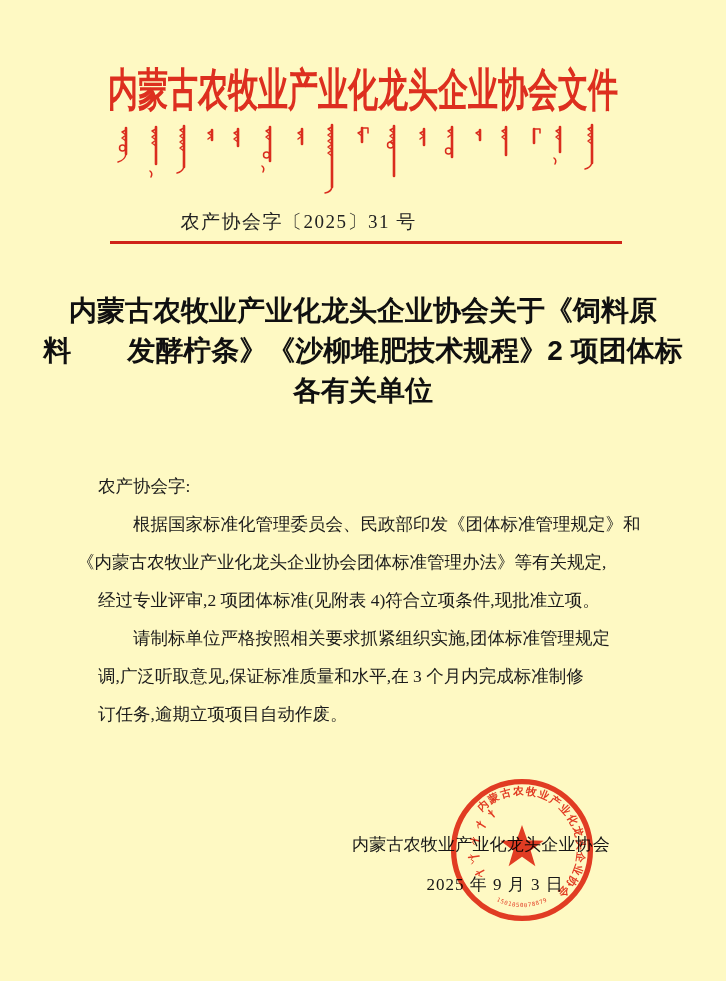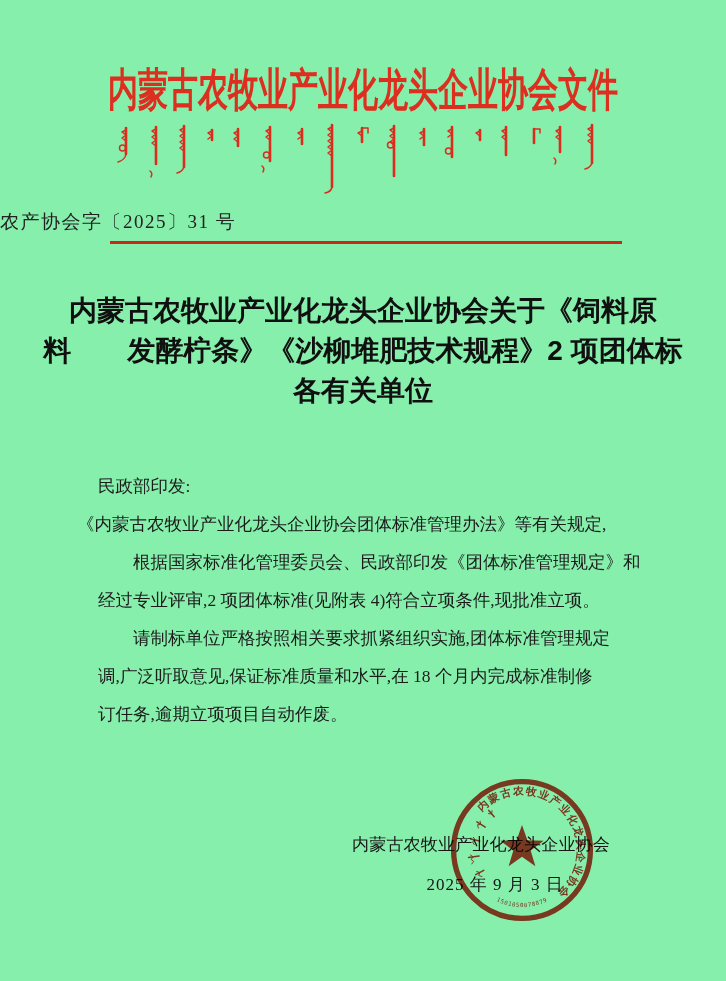--- a/index.html
+++ b/index.html
@@ -1,39 +1,39 @@
 <!DOCTYPE html>
 <html><head>
 <meta charset="utf-8">
 <style>
   html,body{margin:0;padding:0;background:#ffffff;}
   body{
     width:726px;height:981px;position:relative;overflow:hidden;
     font-family:"Liberation Serif","DejaVu Serif",serif;color:#1d1d1d;
   }
-  .page{position:absolute;inset:0;background:#86efac;}
+  .page{position:absolute;inset:0;background:#fef9c3;}
 
   
   .header-title{
     position:absolute;top:60px;left:0;width:726px;text-align:center;
     font-size:30px;font-weight:bold;color:#dd2f1f;
     transform:scaleY(1.5);transform-origin:50% 0;
     font-family:"Liberation Serif","DejaVu Serif",serif;
     white-space:nowrap;
   }
 
   
   .mong{position:absolute;top:121px;left:110px;width:505px;height:74px;}
   .mong path,.mong circle{stroke:#da2d1e;fill:none;stroke-linecap:round;stroke-linejoin:round;}
   .mong .ms{stroke-width:2.6px;}
   .mong .mt{stroke-width:1.5px;}
   .mong .ml{stroke-width:1.5px;}
 
   .doc-number{
-    position:absolute;top:209px;left:0;width:597px;
+    position:absolute;top:209px;left:0;width:597px;text-align:center;
     font-size:19px;letter-spacing:1.5px;color:#222;white-space:nowrap;
   }
   .red-rule{position:absolute;top:241px;left:110px;width:512px;height:3px;background:#cf2419;}
 
   .doc-title{
     position:absolute;top:291px;left:0;width:726px;text-align:center;
     font-family:"Liberation Sans","DejaVu Sans",sans-serif;
     font-weight:bold;font-size:28px;line-height:40px;color:#101010;
   }
   .doc-title .tline{height:40px;white-space:nowrap;}
@@ -121,26 +121,26 @@
   <div class="doc-number">农产协会字〔2025〕31 号</div>
   <div class="red-rule"></div>
 
   <div class="doc-title">
     <div class="tline">内蒙古农牧业产业化龙头企业协会关于《饲料原</div>
     <div class="tline">料　　发酵柠条》《沙柳堆肥技术规程》2 项团体标</div>
     <div class="tline">各有关单位</div>
   </div>
 
   <div class="body-text">
-    <div class="bline">民政部印发:</div>
+    <div class="bline">农产协会字:</div>
+    <div class="bline indent">根据国家标准化管理委员会、民政部印发《团体标准管理规定》和</div>
     <div class="bline hang">《内蒙古农牧业产业化龙头企业协会团体标准管理办法》等有关规定,</div>
-    <div class="bline indent">根据国家标准化管理委员会、民政部印发《团体标准管理规定》和</div>
     <div class="bline">经过专业评审,2 项团体标准(见附表 4)符合立项条件,现批准立项。</div>
     <div class="bline indent">请制标单位严格按照相关要求抓紧组织实施,团体标准管理规定</div>
-    <div class="bline">调,广泛听取意见,保证标准质量和水平,在 18 个月内完成标准制修</div>
+    <div class="bline">调,广泛听取意见,保证标准质量和水平,在 3 个月内完成标准制修</div>
     <div class="bline">订任务,逾期立项项目自动作废。</div>
   </div>
 
   <div class="signature">
     <div class="sig-org">内蒙古农牧业产业化龙头企业协会</div>
     <div class="sig-date">2025 年 9 月 3 日</div>
   </div>
 
   <svg class="seal" viewBox="0 0 200 200" aria-hidden="true">
     <defs>

